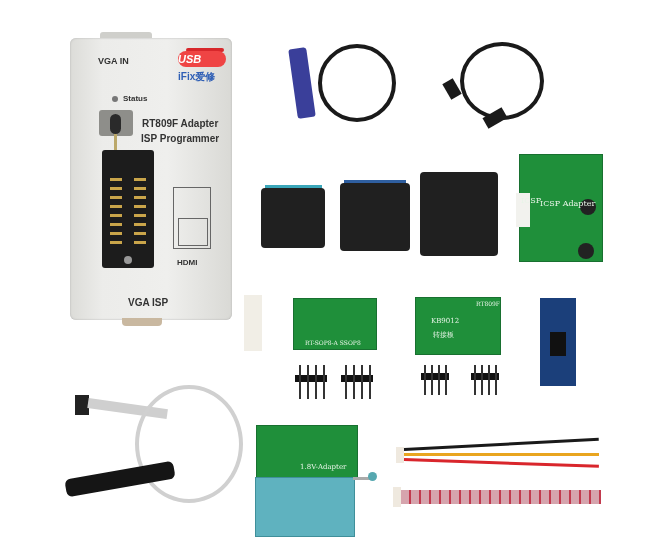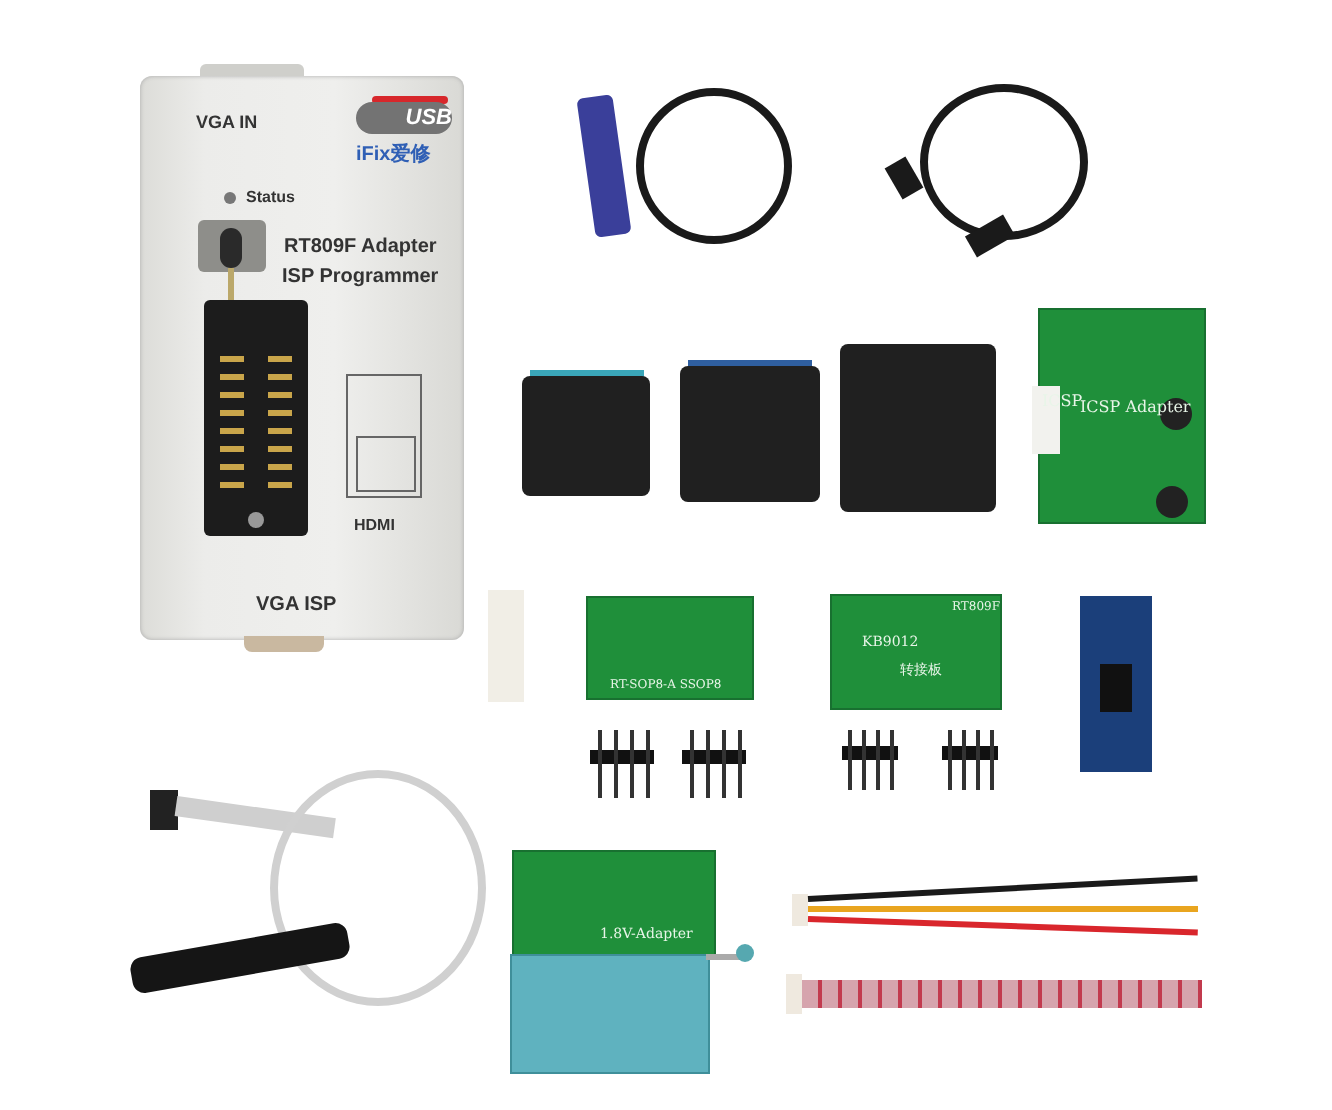--- a/index.html
+++ b/index.html
@@ -3,21 +3,21 @@
 <meta charset="utf-8">
 <style>
   html,body{margin:0;padding:0;background:#ffffff;}
   body{width:666px;height:555px;position:relative;overflow:hidden;font-family:"Liberation Sans",sans-serif;}
   .abs{position:absolute;}
   
   .prog{left:70px;top:38px;width:162px;height:282px;background:linear-gradient(90deg,#dcdcd8,#ececea 20%,#efefed 60%,#d9d9d5);border-radius:6px;box-shadow:0 0 2px #aaa inset;}
   .prog-top{left:100px;top:32px;width:52px;height:10px;background:#cfcfcb;border-radius:3px 3px 0 0;}
   .prog-bot{left:122px;top:318px;width:40px;height:8px;background:#c9b8a0;border-radius:0 0 4px 4px;}
   .lbl{font-weight:bold;color:#333;font-size:9px;}
-  .usb-badge{left:178px;top:51px;width:48px;height:16px;background:#737373;border-radius:8px;color:#fff;font-style:italic;font-weight:bold;font-size:11px;text-align:right;line-height:16px;}
+  .usb-badge{left:178px;top:51px;width:48px;height:16px;background:#ef4444;border-radius:8px;color:#fff;font-style:italic;font-weight:bold;font-size:11px;text-align:left;line-height:16px;}
   .usb-red{left:186px;top:48px;width:38px;height:4px;background:#d7272b;border-radius:4px;}
   .ifix{left:178px;top:70px;font-size:10px;color:#2f5fb5;font-weight:bold;}
   .status-led{left:112px;top:96px;width:6px;height:6px;border-radius:50%;background:#777;}
   .zif-lever-box{left:99px;top:110px;width:34px;height:26px;background:#8e8e8a;border-radius:3px;}
   .zif-knob{left:110px;top:114px;width:11px;height:20px;background:#2a2a2a;border-radius:6px;}
   .zif{left:102px;top:150px;width:52px;height:118px;background:#1c1c1c;border-radius:3px;}
   .pin{position:absolute;width:12px;height:3px;background:#c9a54a;}
   .hdmi-box{left:173px;top:187px;width:36px;height:60px;border:1px solid #666;}
   
   .cable-ring{border:4px solid #1a1a1a;border-radius:50%;}
@@ -93,21 +93,21 @@
 <div class="abs silk" style="left:521px;top:196px;font-size:8px;">ICSP</div>
 
 <div class="abs" style="left:244px;top:295px;width:18px;height:56px;background:#f1eee6;"></div>
 
 <div class="abs pcb" style="left:293px;top:298px;width:82px;height:50px;"></div>
 <div class="abs silk" style="left:305px;top:339px;font-size:6px;">RT-SOP8-A  SSOP8</div>
 
 <div class="abs pcb" style="left:415px;top:297px;width:84px;height:56px;"></div>
 <div class="abs silk" style="left:476px;top:300px;font-size:6px;">RT809F</div>
 <div class="abs silk" style="left:431px;top:317px;">KB9012</div>
-<div class="abs silk" style="left:450px;top:330px;">转接板</div>
+<div class="abs silk" style="left:433px;top:330px;">转接板</div>
 
 <div class="abs pcb-blue" style="left:540px;top:298px;width:36px;height:88px;">
   <div style="position:absolute;left:10px;top:34px;width:16px;height:24px;background:#111;"></div>
 </div>
 
 <div class="abs" style="left:295px;top:365px;width:32px;height:34px;">
   <div class="header" style="position:absolute;left:0;top:10px;width:32px;height:7px;"></div>
   <div class="hpin" style="left:4px;top:0;height:34px"></div>
     <div class="hpin" style="left:12px;top:0;height:34px"></div>
     <div class="hpin" style="left:20px;top:0;height:34px"></div>

